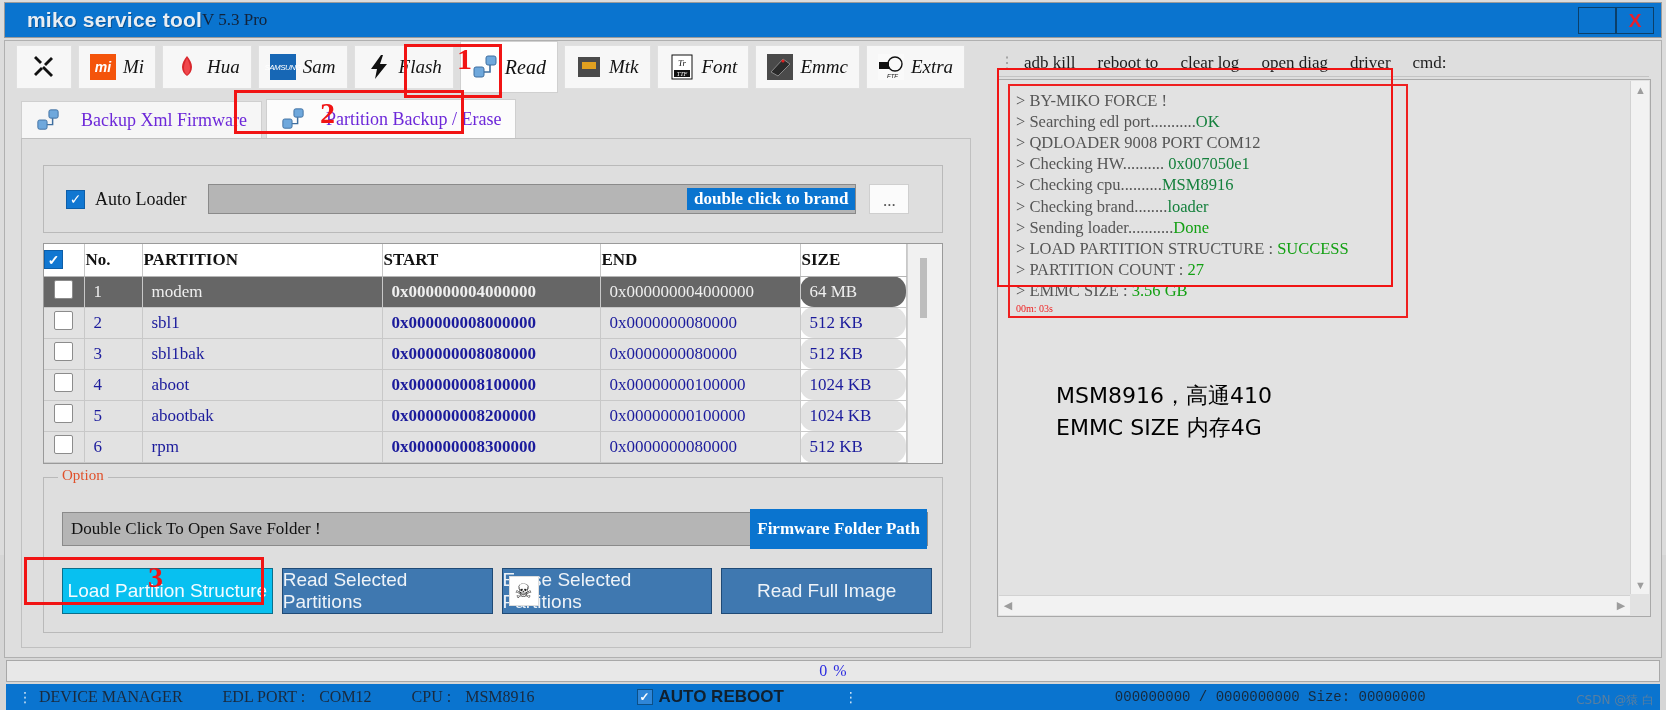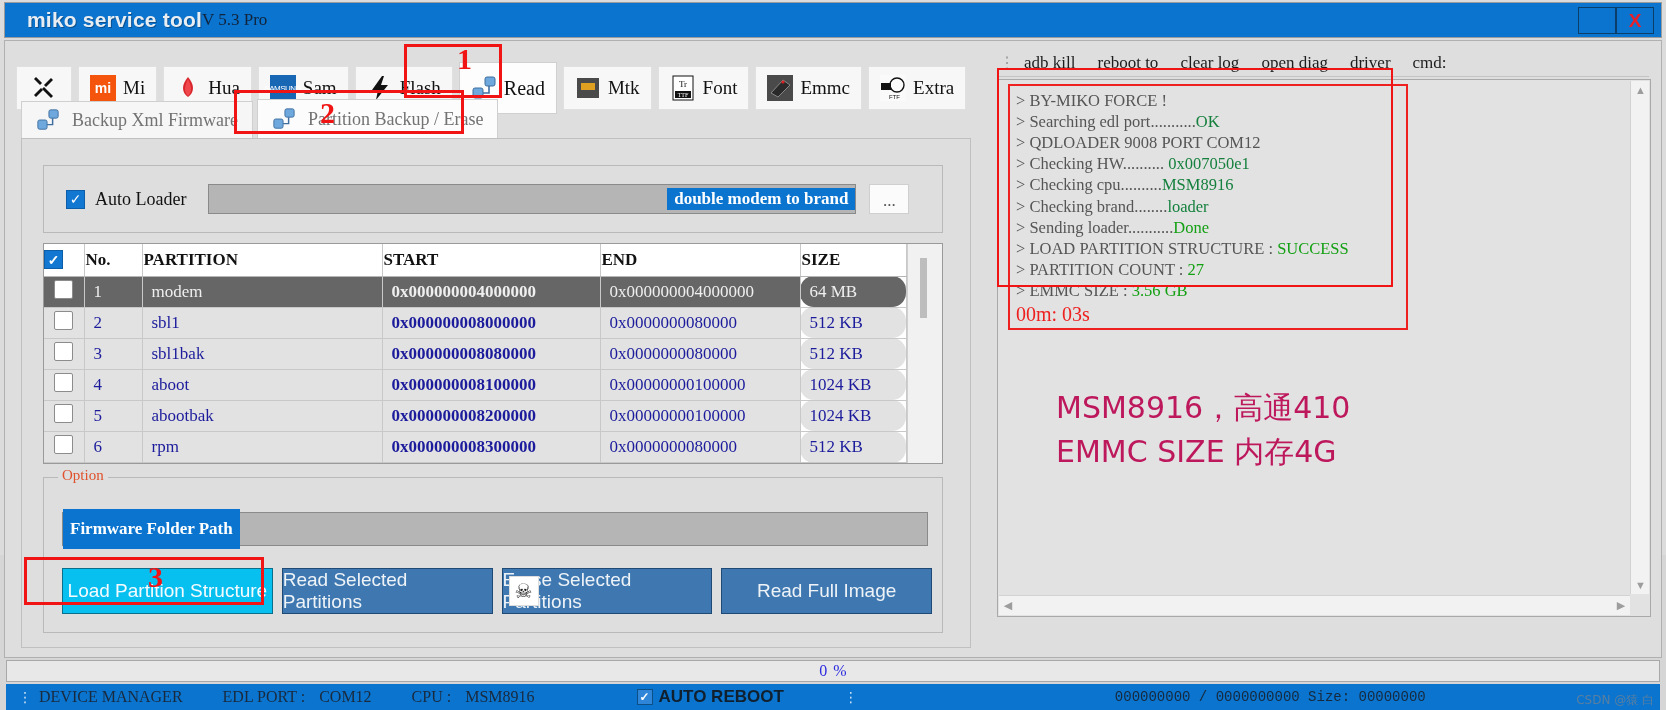--- a/index.html
+++ b/index.html
@@ -49,22 +49,22 @@
   }
 
   
   .left-pane {
     position: absolute; left: 4px; top: 2px; width: 978px; height: 610px;
     background: #dedede;
   }
 
   
   .toolbar {
-    position: absolute; left: 7px; top: 23px; width: 960px; height: 44px;
-    display: flex; align-items: stretch;
+    position: absolute; left: 7px; top: 2px; width: 960px; height: 44px;
+    display: flex; align-items: stretch; font-style: italic;
   }
   .tb-item {
     display: flex; align-items: center; gap: 7px;
     padding: 0 11px; background: #f7f7f7;
     border: 1px solid #e0e0e0; margin-right: 6px;
     font-size: 19px; color: #121212;
     font-family: "Liberation Serif", serif;
   }
   .tb-item.wrench { padding: 0 14px; }
   .tb-item.active {
@@ -80,24 +80,24 @@
             font-family:"Liberation Sans",sans-serif; letter-spacing:-.5px;}
   .ico-emmc { background:#4a4a4a; }
   .ico-extra { background:#1e1e1e; }
 
   
   .subtabs {
     position: absolute; left: 12px; top: 56px; width: 950px; height: 40px;
     display: flex; align-items: flex-end;
   }
   .subtab {
-    display: flex; align-items: center; gap: 10px;
+    display: flex; align-items: center; gap: 19px;
     height: 38px; padding: 0 14px;
     background: #f6f6f6; border: 1px solid #cfcfcf; border-bottom: none;
-    font-size: 18px; color: #737373;
+    font-size: 18px; color: #6d28d9;
     margin-right: 4px;
   }
   .subtab.active { background: #fcfcfc; height: 40px; }
 
   
   .content-frame {
     position: absolute; left: 12px; top: 95px; width: 950px; height: 510px;
     background: #dedede; border: 1px solid #c0c0c0;
   }
 
@@ -228,26 +228,25 @@
   .log-inner { position: absolute; left: 0; top: 0; right: 20px; bottom: 22px;
     background: #e2e2e2; }
   .log-box {
     position: absolute; left: 10px; top: 4px; width: 400px;
     border: 2px solid #ef2020; padding: 4px 6px 2px 6px;
     background: #e2e2e2;
   }
   .log-line { font-size: 16.5px; color: #555; white-space: nowrap; line-height: 1.28; }
   .log-line .grn { color: #13a013; }
   .log-line .blu { color: #15803d; }
-  .log-timer { font-size: 20px; color: #ef2020; margin-top: 2px; }
+  .log-timer { font-size: 10px; color: #ef2020; margin-top: 2px; }
   .note {
     position: absolute; left: 58px; top: 300px;
-    color: #be185d; font-size: 30px; line-height: 1.45;
+    color: #000000; font-size: 22px; line-height: 1.45;
     font-family: "DejaVu Sans", sans-serif;
-    margin-top: 6px;
   }
   .vscroll {
     position: absolute; right: 1px; top: 1px; width: 19px; bottom: 22px;
     background: #f2f2f2; border-left: 1px solid #d2d2d2;
   }
   .vs-arrow { width: 19px; height: 18px; display:flex; align-items:center;
     justify-content:center; color:#9d9d9d; font-size: 11px; }
   .vs-arrow.bot { position: absolute; bottom: 0; left: 0; }
   .hscroll {
     position: absolute; left: 1px; right: 20px; bottom: 1px; height: 20px;
@@ -423,21 +422,21 @@
       </div>
 
       <div class="content-frame">
 
         <div class="loader-group">
           <div style="margin-left:22px;display:flex;align-items:center;">
             <span class="chk">✓</span>
             <span class="loader-label">Auto Loader</span>
           </div>
           <div class="loader-box">
-            <span class="loader-hint">double modem to brand</span>
+            <span class="loader-hint">double click to brand</span>
           </div>
           <div class="loader-dots">...</div>
         </div>
 
         <div class="table-wrap">
           <table class="parts">
             <colgroup>
               <col style="width:40px">
                 <col style="width:58px">
                 <col style="width:240px">
@@ -509,20 +508,21 @@
               </tbody>
           </table>
           <div class="tbl-scroll">
             <div class="tbl-thumb"></div>
           </div>
         </div>
 
         <div class="option-group">
           <span class="option-legend">Option</span>
           <div class="save-bar">
+            <span class="lbl">Double Click To Open Save Folder !</span>
             <span class="tag">Firmware Folder Path</span>
           </div>
           <div class="btn-row">
             <div class="btn cyan">
               <span>Load Partition Structure</span>
             </div>
             <div class="btn">
               <span>Read Selected Partitions</span>
             </div>
             <div class="btn">

